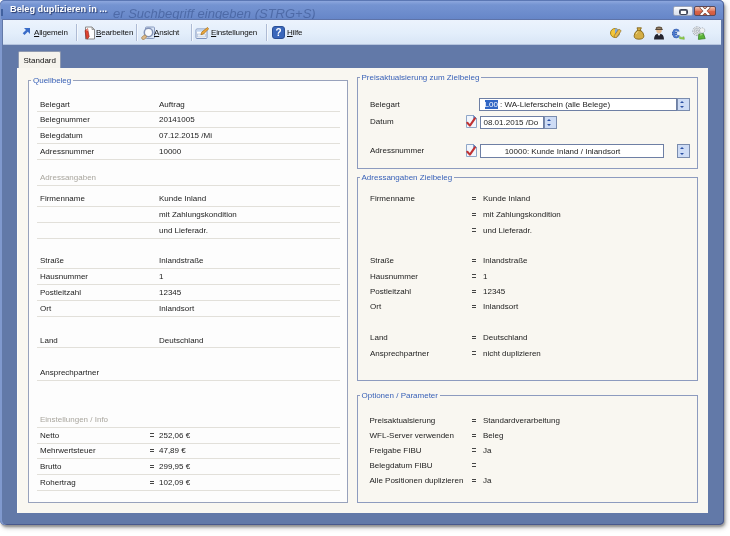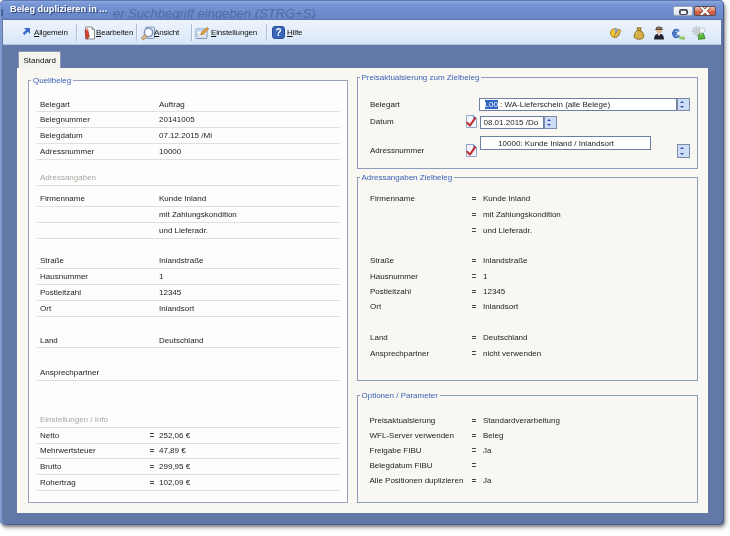--- a/index.html
+++ b/index.html
@@ -220,21 +220,21 @@
     <b style="position:absolute;left:2.5px;bottom:2px;width:0;height:0;border-left:2.5px solid transparent;border-right:2.5px solid transparent;border-top:2.8px solid #2c51a4"></b>
   </div>
   <span class="t" style="left:370px;top:145.5px">Adressnummer</span>
   <div style="position:absolute;left:465px;top:143.5px">
       <svg width="12" height="13" viewBox="0 0 12 13">
         <path d="M1.5 .5 h7 l3 3 v9 h-10 z" fill="#f2f6fc" stroke="#8fa6c8" stroke-width="1"></path>
         <path d="M8.5 .5 l3 3 h-3 z" fill="#6c8fc8" stroke="#5578b4" stroke-width=".5"></path>
         <path d="M2.3 7.8 l2.6 2.8 5-7.2" stroke="#c03232" stroke-width="2.1" fill="none" stroke-linecap="round" stroke-linejoin="round"></path>
       </svg>
     </div>
-  <div class="combo" style="left:479.5px;top:136px;width:171px;height:13.5px">
+  <div class="combo" style="left:479.5px;top:144px;width:184px;height:13.5px">
     <span class="t" style="left:0;right:18px;top:1.5px;text-align:center">10000: Kunde Inland / Inlandsort</span>
   </div>
   <div class="spinbox" style="position:absolute;left:676.5px;top:144px;width:13.5px;height:13.5px;background:#cedcf5;border:1px solid #7a8cae;box-sizing:border-box">
     <b style="position:absolute;left:2.5px;top:2px;width:0;height:0;border-left:2.5px solid transparent;border-right:2.5px solid transparent;border-bottom:2.8px solid #2c51a4"></b>
     <b style="position:absolute;left:2.5px;bottom:2px;width:0;height:0;border-left:2.5px solid transparent;border-right:2.5px solid transparent;border-top:2.8px solid #2c51a4"></b>
   </div>
 
   <span class="t" style="left:370px;top:194px">Firmenname</span>
     <span class="eq" style="left:472px;top:196.5px"></span>
     <span class="t" style="left:483px;top:194px">Kunde Inland</span>
@@ -252,21 +252,21 @@
     <span class="eq" style="left:472px;top:289.5px"></span>
     <span class="t" style="left:483px;top:287px">12345</span>
   <span class="t" style="left:370px;top:302px">Ort</span>
     <span class="eq" style="left:472px;top:304.5px"></span>
     <span class="t" style="left:483px;top:302px">Inlandsort</span>
   <span class="t" style="left:370px;top:333px">Land</span>
     <span class="eq" style="left:472px;top:335.5px"></span>
     <span class="t" style="left:483px;top:333px">Deutschland</span>
   <span class="t" style="left:370px;top:348.5px">Ansprechpartner</span>
     <span class="eq" style="left:472px;top:351px"></span>
-    <span class="t" style="left:483px;top:348.5px">nicht verwenden</span>
+    <span class="t" style="left:483px;top:348.5px">nicht duplizieren</span>
 
   <span class="t" style="left:369.5px;top:416px">Preisaktualsierung</span>
     <span class="eq" style="left:472px;top:418.5px"></span>
     <span class="t" style="left:483px;top:416px">Standardverarbeitung</span>
   <span class="t" style="left:369.5px;top:431px">WFL-Server verwenden</span>
     <span class="eq" style="left:472px;top:433.5px"></span>
     <span class="t" style="left:483px;top:431px">Beleg</span>
   <span class="t" style="left:369.5px;top:445.5px">Freigabe FIBU</span>
     <span class="eq" style="left:472px;top:448px"></span>
     <span class="t" style="left:483px;top:445.5px">Ja</span>

